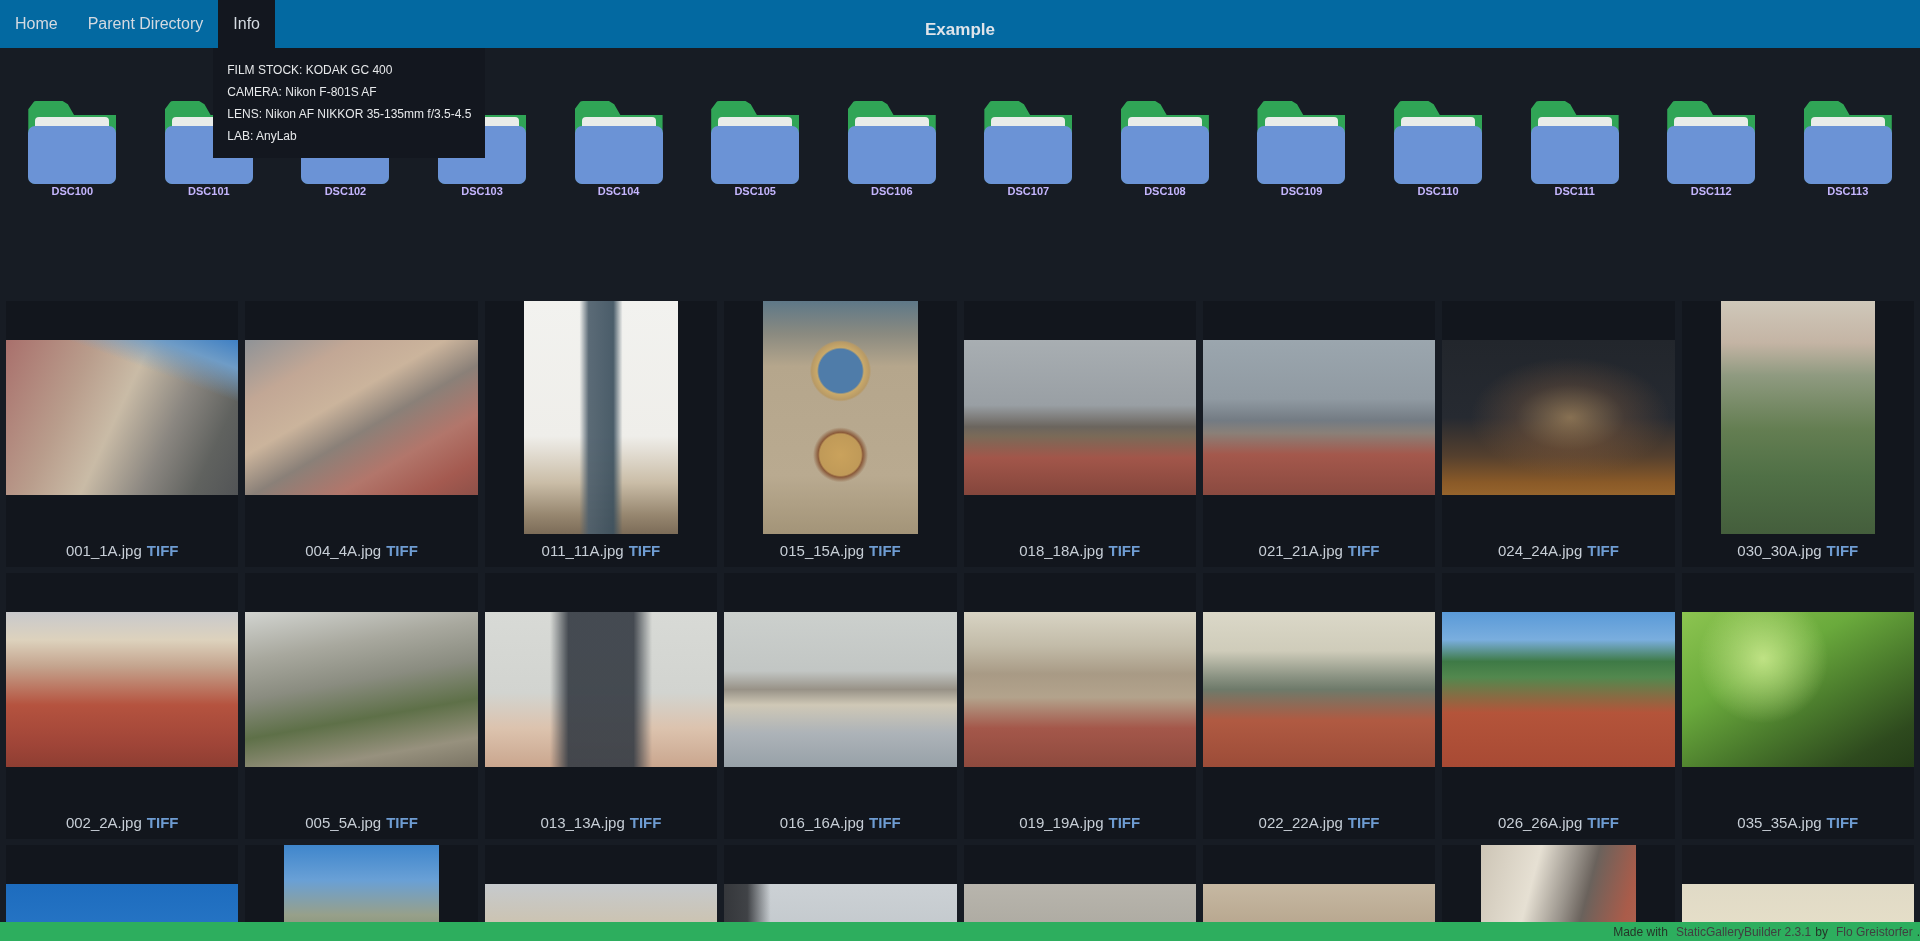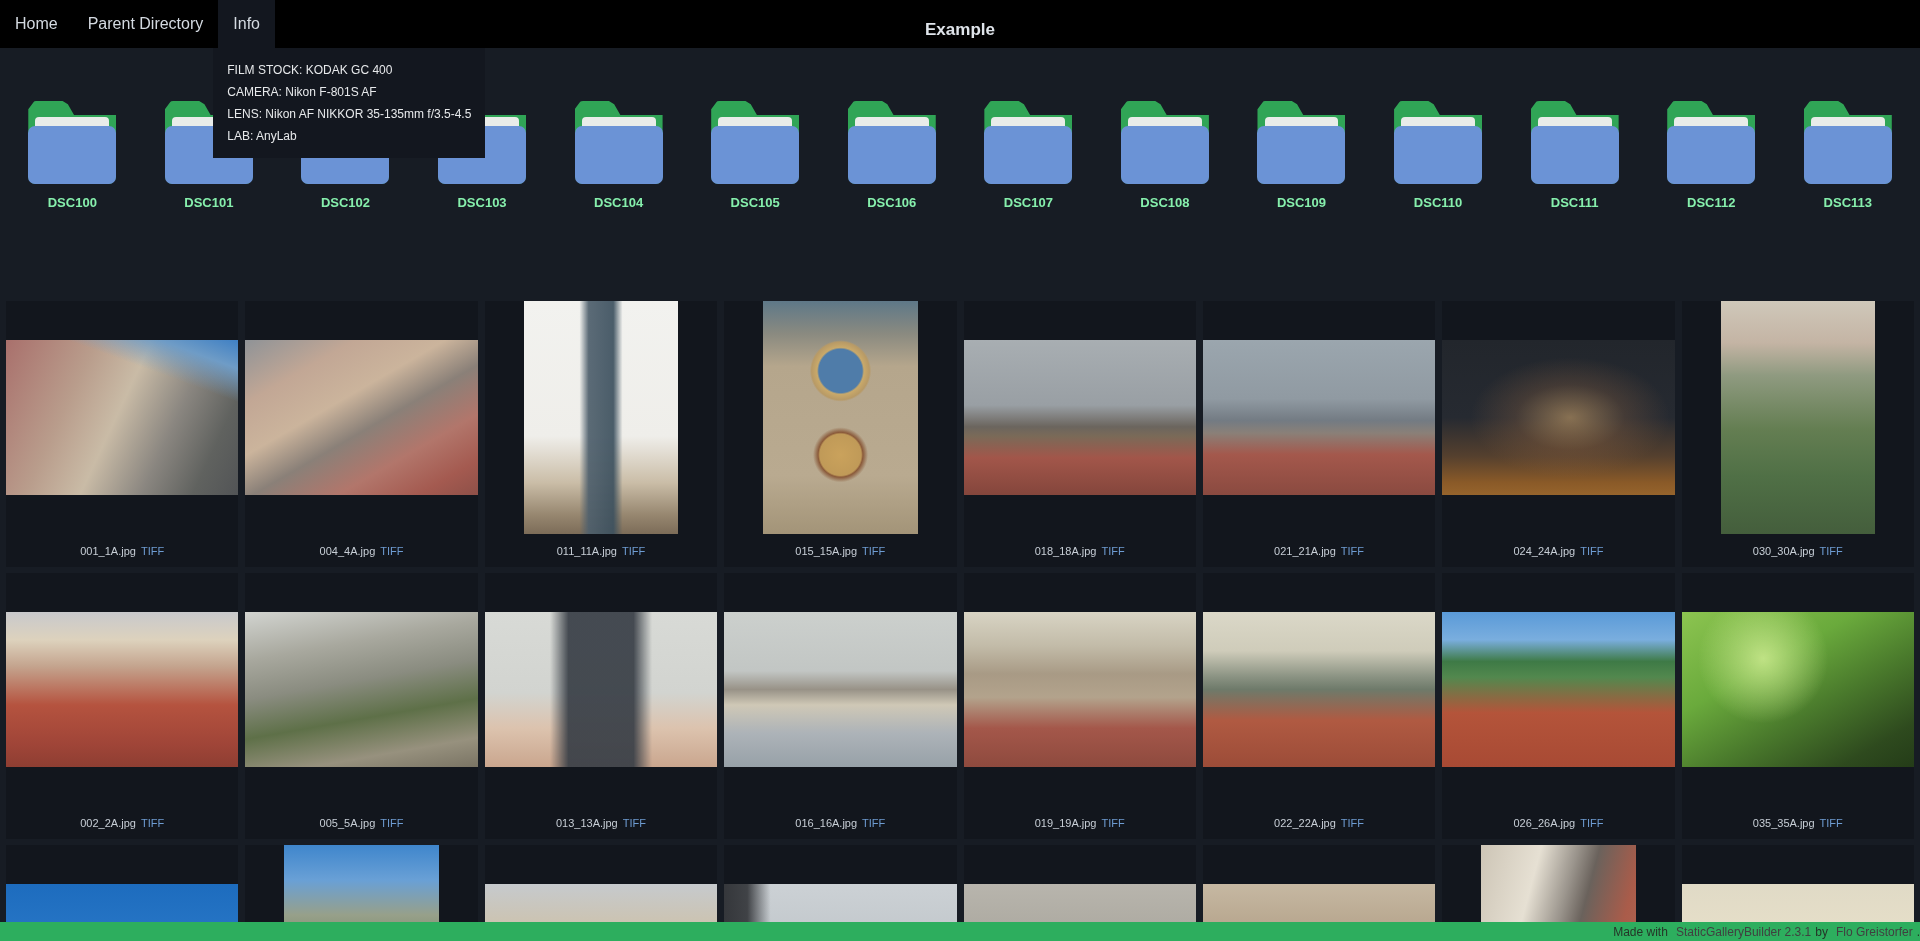--- a/index.html
+++ b/index.html
@@ -4,21 +4,21 @@
 <style>
   * { box-sizing: border-box; margin: 0; padding: 0; }
   html, body {
     width: 1920px; height: 941px; overflow: hidden;
     background: #171c24;
     font-family: "Liberation Sans", "DejaVu Sans", sans-serif;
   }
 
   
   .nav {
-    position: relative; height: 48px; background: #000000;
+    position: relative; height: 48px; background: #0369a1;
     display: flex; align-items: stretch; z-index: 40;
   }
   .nav-item {
     display: flex; align-items: center; padding: 0 15px;
     color: #d4dae1; font-size: 16px; cursor: pointer; white-space: nowrap;
   }
   .nav-item.active { background: #13171f; position: relative; }
   .nav-title {
     position: absolute; left: 50%; top: 0; height: 60px; transform: translateX(-50%);
     display: flex; align-items: center; font-weight: bold; font-size: 17px; color: #dfe4ea;
@@ -35,36 +35,36 @@
     padding: 53px 4px 0 4px; height: 205px;
   }
   .folder-item { flex: 1; display: flex; flex-direction: column; align-items: center; cursor: pointer; }
   .folder-icon { position: relative; width: 88px; height: 83px; }
   .f-green {
     position: absolute; inset: 0; background: #30a556; border-radius: 8px;
     clip-path: polygon(0 100%, 0 10%, 7% 0, 39% 0, 45% 4%, 52% 17%, 100% 17%, 100% 100%);
   }
   .f-white { position: absolute; left: 8%; right: 8%; top: 19%; height: 16%; background: #e9ece9; border-radius: 4px; }
   .f-blue  { position: absolute; left: 0; right: 0; top: 30%; bottom: 0; background: #6b93d6; border-radius: 7px; }
-  .folder-name { margin-top: 11px; font-size: 13px; font-weight: bold; color: #86efac; }
+  .folder-name { margin-top: 1px; font-size: 11px; font-weight: bold; color: #c4b5fd; }
 
   
   .photo-grid {
     display: grid; grid-template-columns: repeat(8, 1fr);
     column-gap: 7px; row-gap: 6px; padding: 0 6px; margin-top: 48px;
   }
   .cell { background: #12161d; }
   .thumb-area { height: 233px; display: flex; align-items: center; justify-content: center; }
   .thumb { cursor: pointer; }
   .caption {
     height: 33px; display: flex; align-items: center; justify-content: center;
-    gap: 5px; font-size: 11px;
+    gap: 5px; font-size: 15px;
   }
   .fname { color: #c7ced6; }
-  .tiff { color: #6e9cd2; text-decoration: none; cursor: pointer; }
+  .tiff { color: #6e9cd2; text-decoration: none; cursor: pointer; font-weight: bold; }
 
   
   .footer {
     position: fixed; left: 0; bottom: 0; width: 100%; height: 19px;
     background: #2dae5e; z-index: 60;
     display: flex; align-items: center; justify-content: flex-end;
     padding-right: 0; font-size: 12px; color: #253528;
   }
   .footer a { color: #404040; text-decoration: none; cursor: pointer; margin: 0 4px; }
   .footer .sp { margin-right: 4px; }

